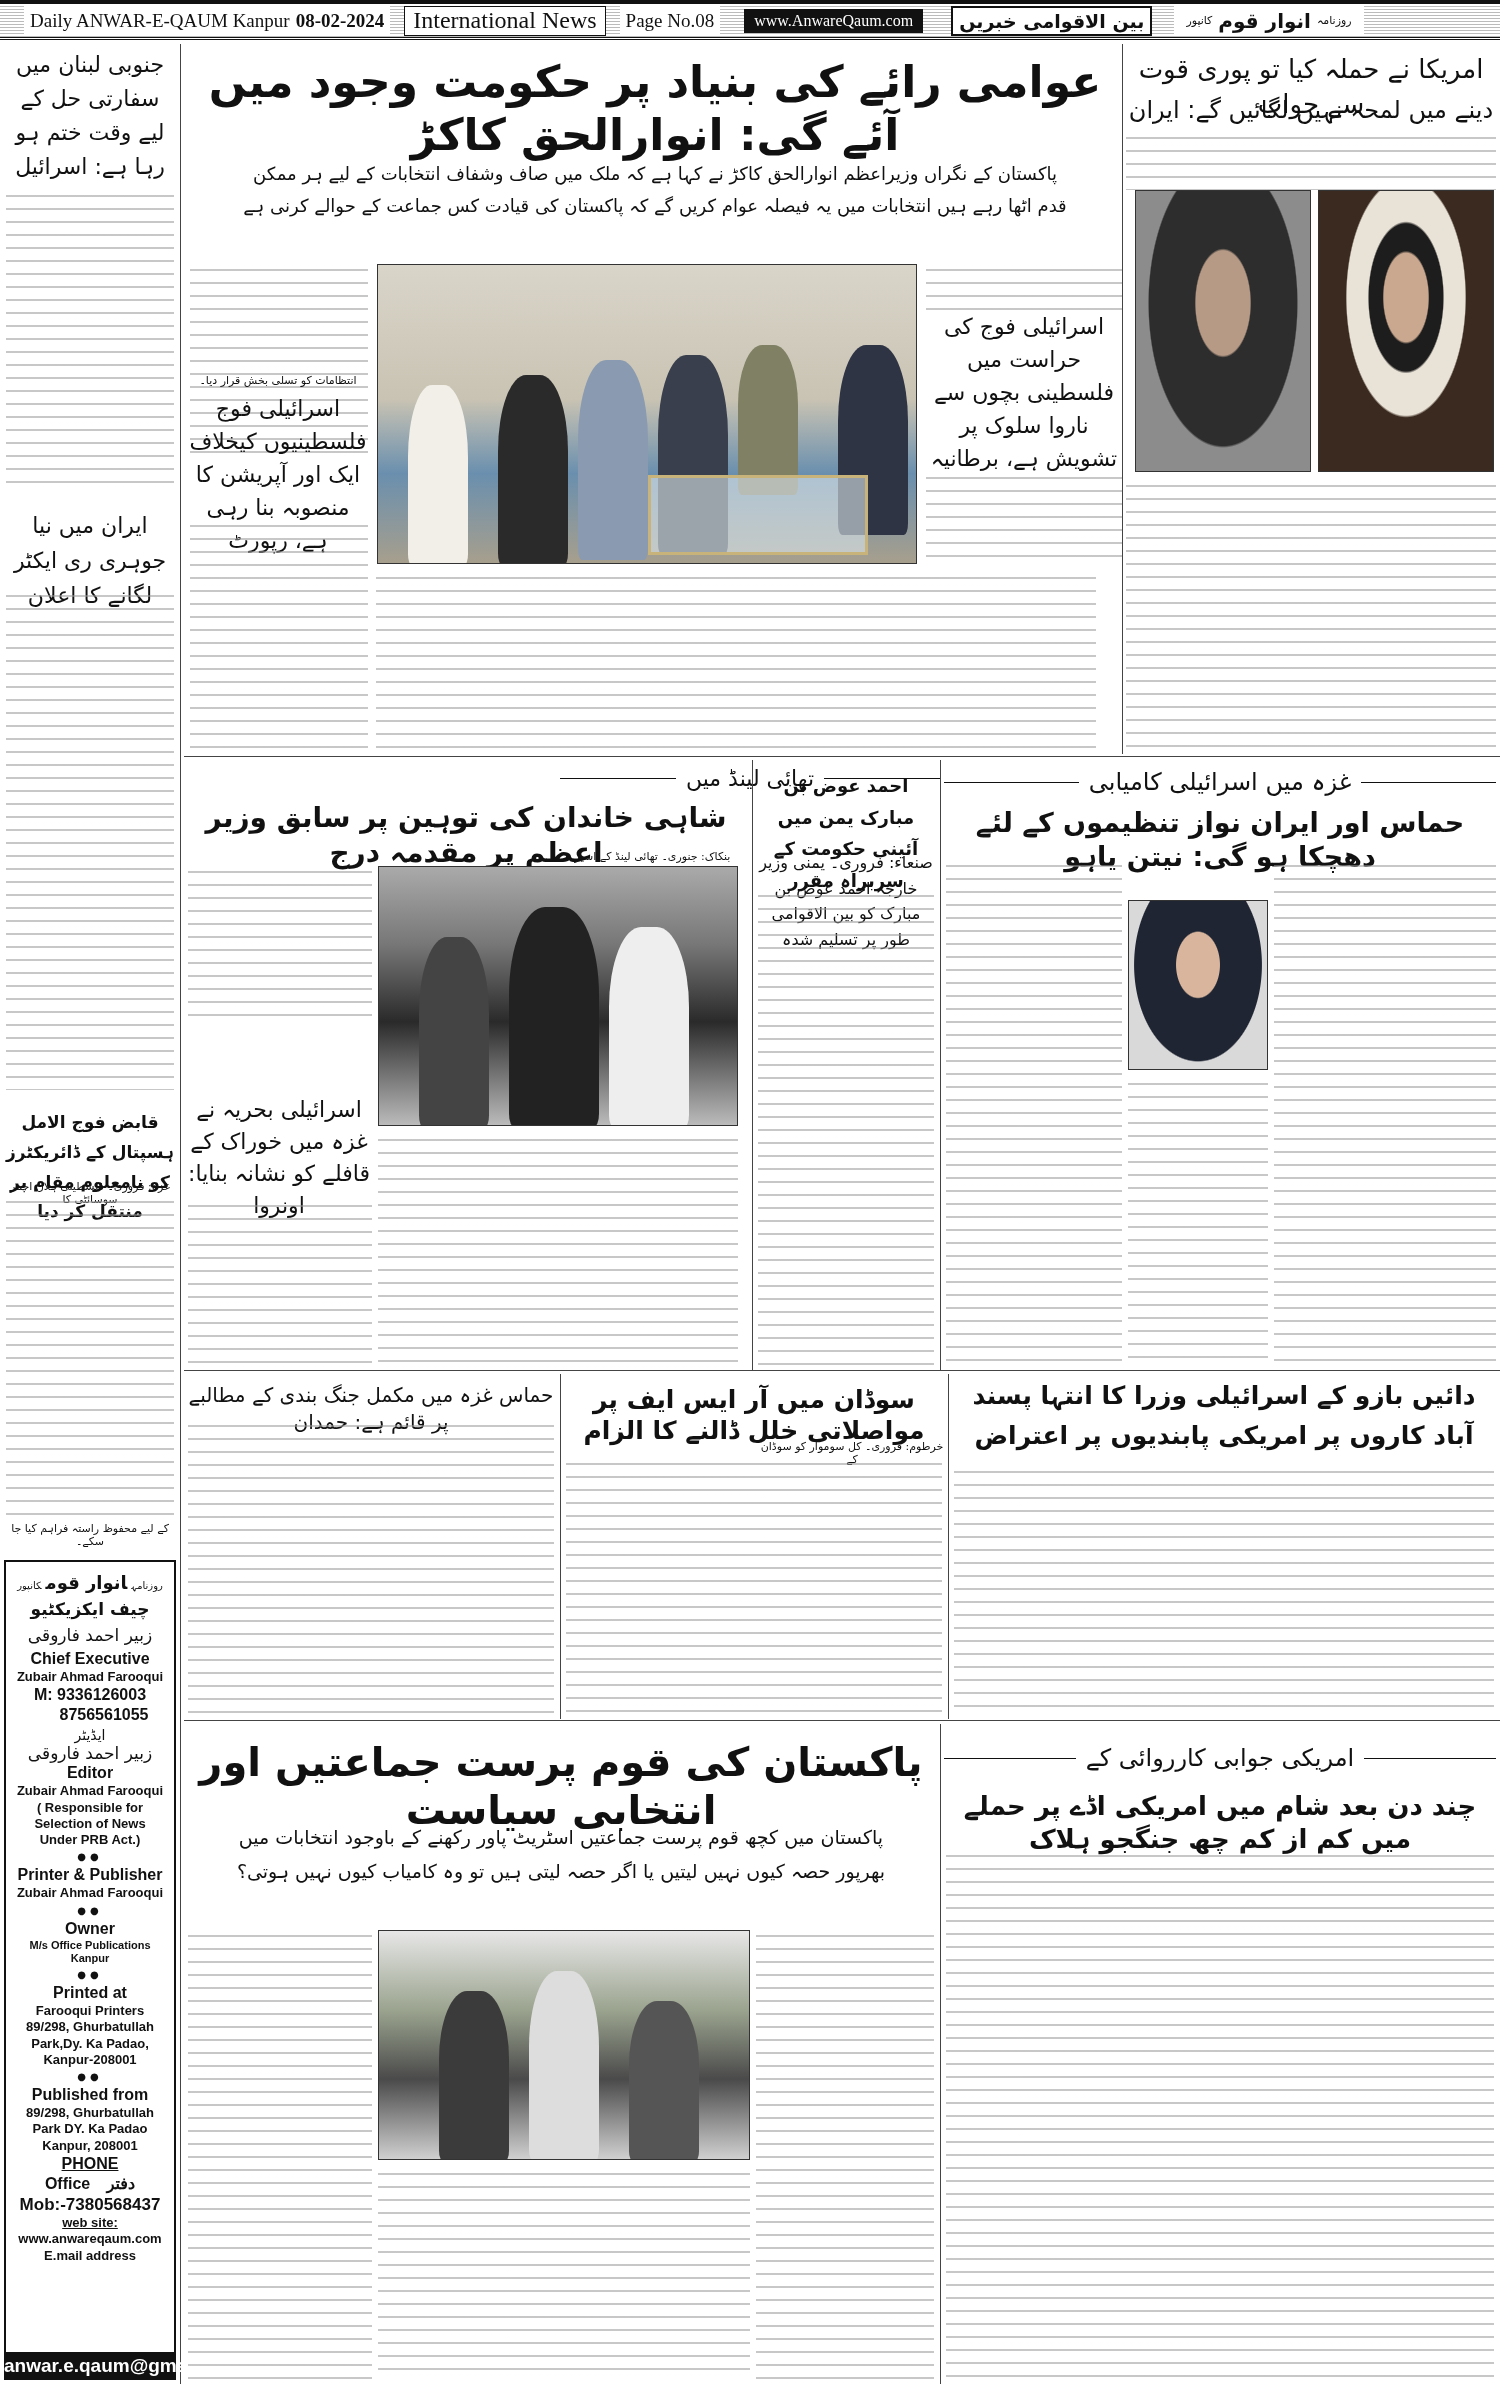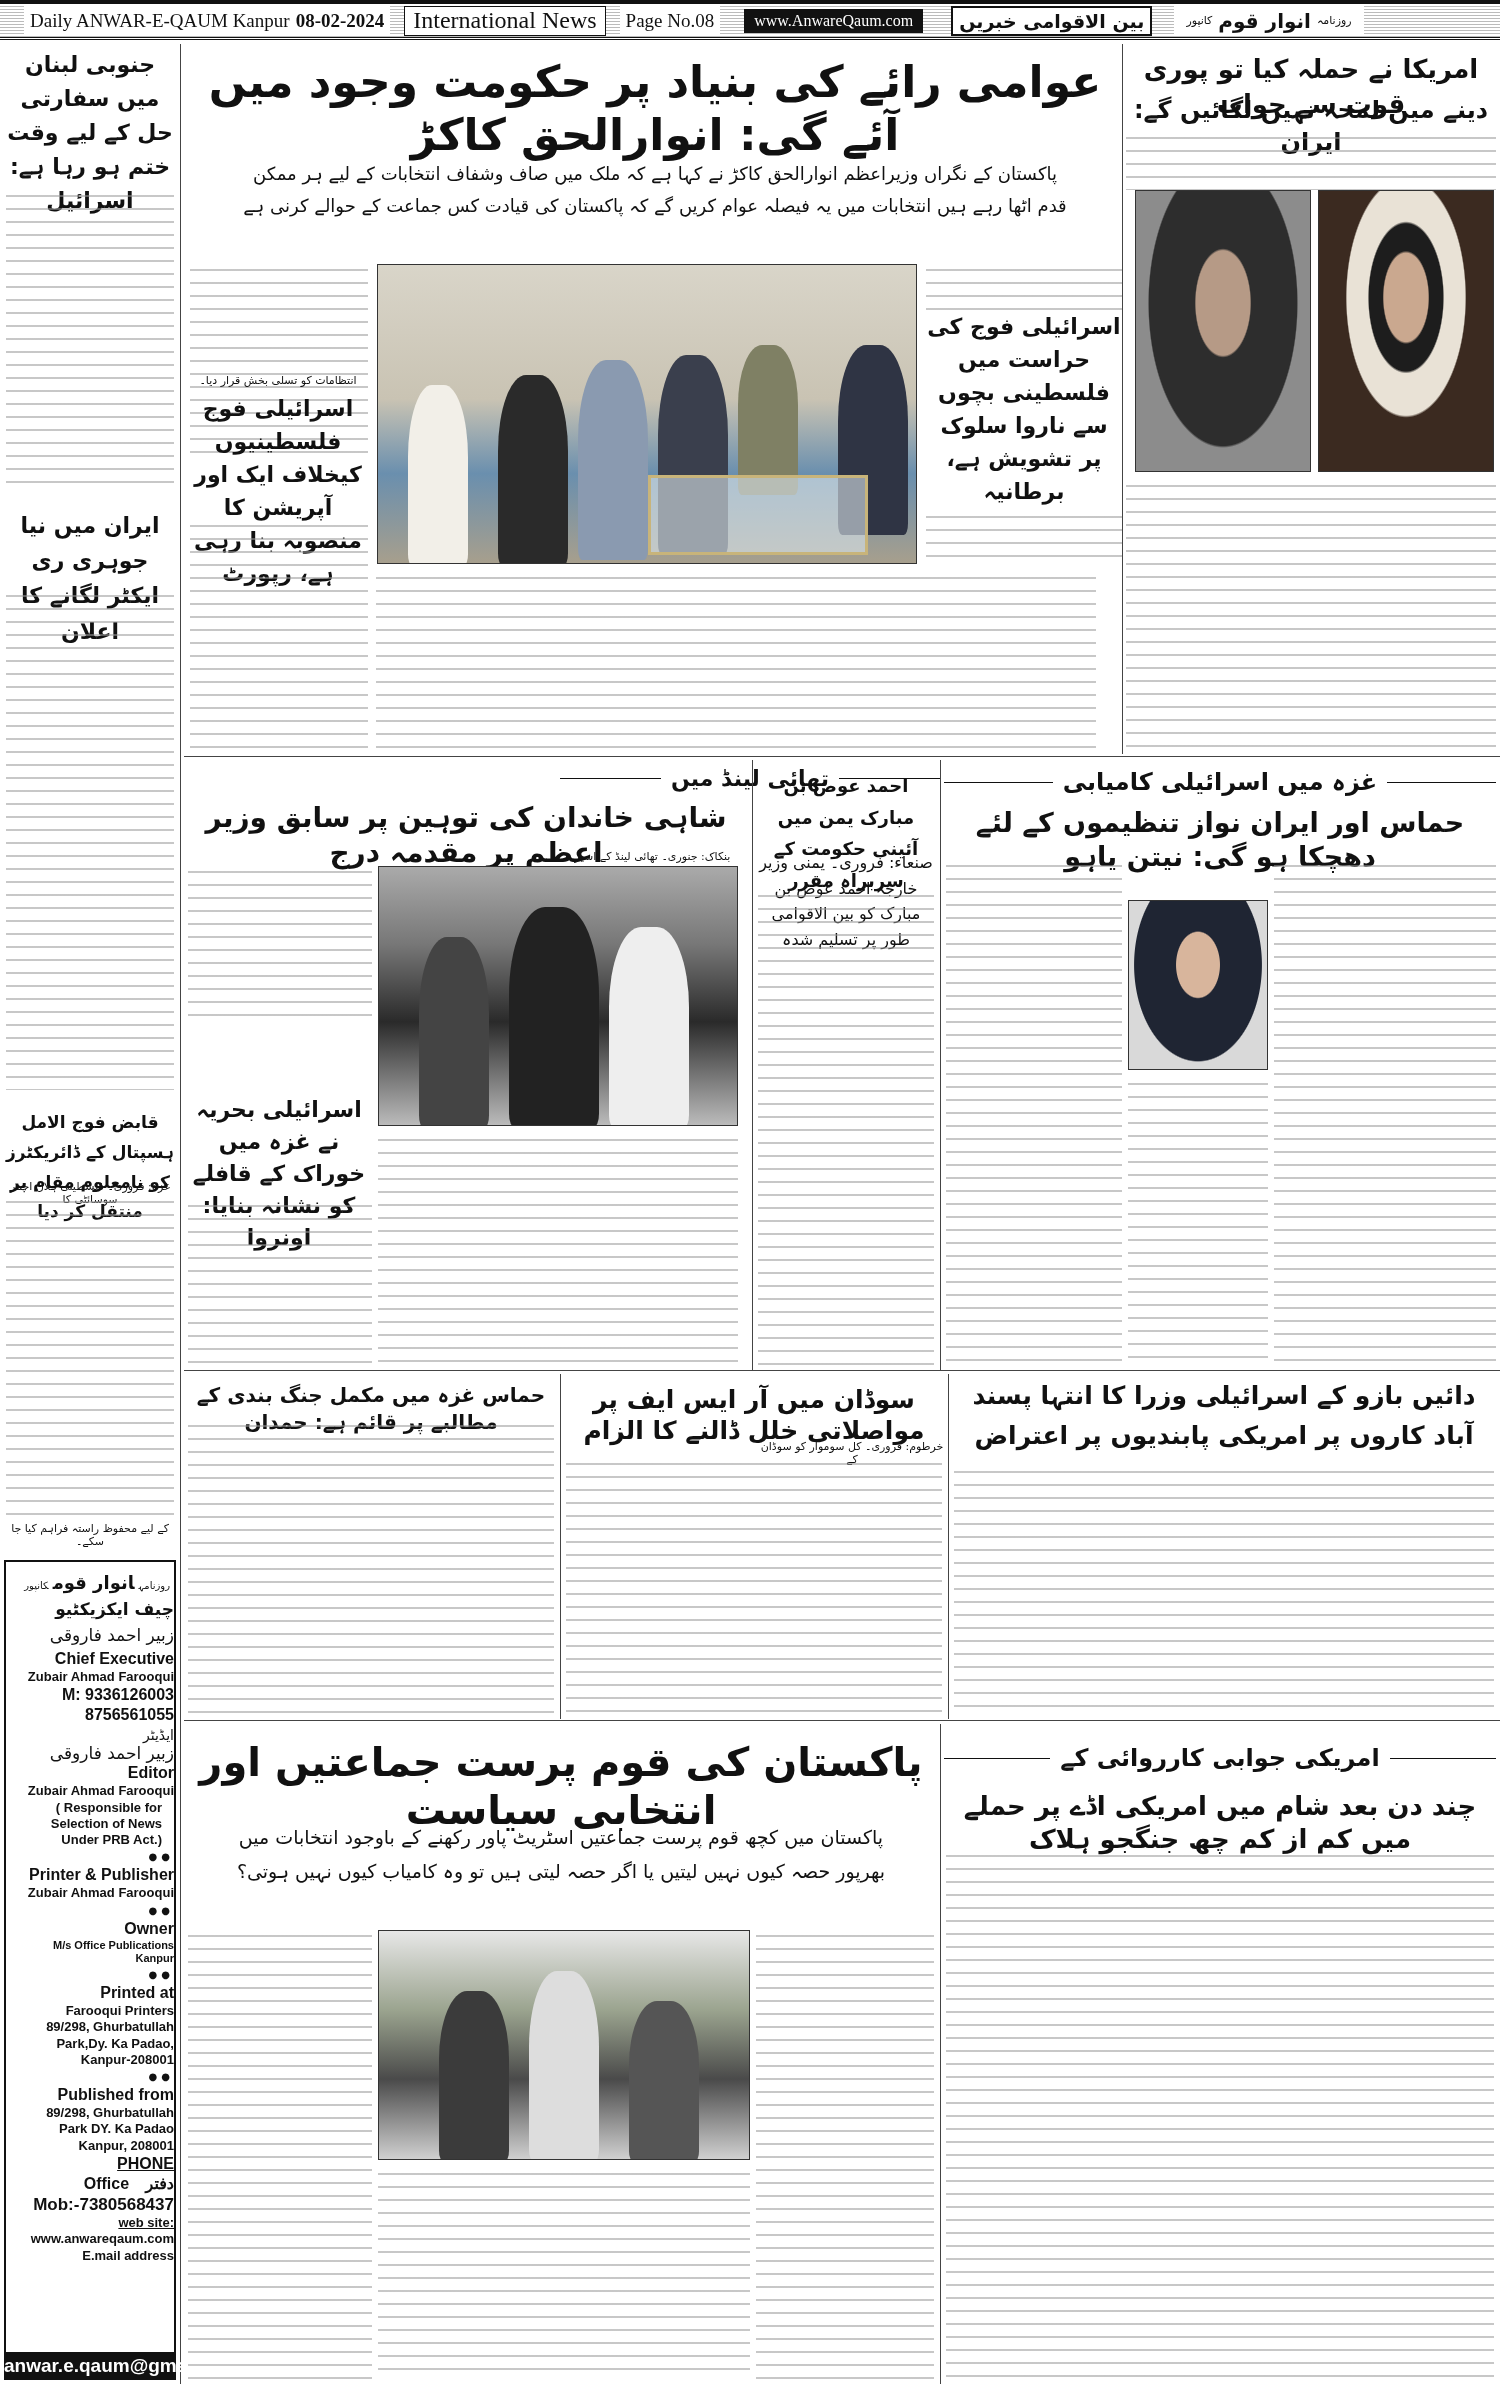--- a/index.html
+++ b/index.html
@@ -15,41 +15,41 @@
   .mh-intl { font-family: "Liberation Serif", serif; font-size: 24px; border: 1px solid #111; margin-left: 14px; padding: 0 8px; }
   .mh-page { font-family: "Liberation Serif", serif; font-size: 19px; margin-left: 14px; }
   .mh-web { background: #111; color: #fff; font-family: "Liberation Serif", serif; font-size: 16px; margin-left: 24px; padding: 0 10px; height: 24px; }
   .mh-urdu-box { font-size: 19px; font-weight: 700; border: 2px solid #111; margin-left: 28px; direction: rtl; }
   .mh-urdu-brand { font-size: 20px; font-weight: 700; margin-left: 24px; direction: rtl; }
   .mh-small { font-size: 11px; margin: 0 6px; direction: rtl; }
 
   .urdu { direction: rtl; text-align: center; font-family: "DejaVu Sans", sans-serif; }
   .hl-xl { font-size: 44px; font-weight: 700; line-height: 1.2; }
   .hl-l { font-size: 30px; font-weight: 700; line-height: 1.25; }
-  .hl-m { font-size: 22px; font-weight: 700; line-height: 1.35; text-align: center; }
+  .hl-m { font-size: 22px; font-weight: 400; line-height: 1.35; text-align: center; }
   .hl-s { font-size: 17px; font-weight: 700; line-height: 1.35; }
   .sub { font-size: 18px; line-height: 1.6; }
   .kicker { display: flex; align-items: center; gap: 10px; }
   .kicker::before, .kicker::after { content: ""; flex: 1; height: 1px; background: #111; }
 
   .col-text { position: absolute; background:
       repeating-linear-gradient(to bottom, transparent 0 5px, #9a9a9a 5px 7px, transparent 7px 13px); opacity: .55; }
   .vrule { position: absolute; width: 1px; background: #444; }
   .hrule { position: absolute; height: 1px; background: #444; }
 
   .photo { position: absolute; overflow: hidden; border: 1px solid #333; }
   .ph-meeting { background: linear-gradient(180deg, #d9d5c9 0%, #c9c3b3 45%, #6a8fae 70%, #a79f8d 100%); }
   .ph-person { background: radial-gradient(ellipse at 50% 40%, #b69a86 0 22%, #2d2d2d 23% 60%, #8c8c8c 61%); }
   .ph-khamenei { background: radial-gradient(ellipse at 50% 38%, #caa88f 0 18%, #1d1d1d 19% 30%, #e9e2d6 31% 48%, #3b2a20 49%); }
   .ph-netan { background: radial-gradient(ellipse at 50% 38%, #d8b59c 0 22%, #1f2533 23% 65%, #d9d9d9 66%); }
   .ph-thai { background: linear-gradient(180deg, #aaa 0%, #777 30%, #2a2a2a 60%, #bbb 100%); }
   .ph-pak { background: linear-gradient(180deg, #e7e7e7 0%, #9aa38e 35%, #4a4a4a 65%, #d0d0d0 100%); }
   .fig { position: absolute; border-radius: 40% 40% 6% 6%; background: #2a2a2a; }
 
-  .sidebar-box { position: absolute; left: 4px; top: 1560px; width: 172px; height: 820px; border: 2px solid #111; text-align: right; }
+  .sidebar-box { position: absolute; left: 4px; top: 1560px; width: 172px; height: 820px; border: 2px solid #111; text-align: center; }
   .sb-brand { direction: rtl; font-size: 18px; font-weight: 700; margin-top: 10px; }
   .sb-brand small { font-size: 10px; font-weight: 400; margin: 0 4px; }
   .sb-urdu { direction: rtl; font-size: 17px; margin-top: 6px; }
   .sb-en { font-family: "Liberation Sans", sans-serif; font-weight: 700; font-size: 13px; line-height: 1.25; }
   .sb-en.big { font-size: 16px; }
   .sb-dots { font-size: 10px; letter-spacing: 4px; margin: 3px 0; }
   .sb-u { text-decoration: underline; }
   .sb-email { position: absolute; left: -2px; bottom: -2px; width: 172px; background: #111; color: #fff; font-family: "Liberation Sans", sans-serif; font-weight: 700; font-size: 19px; padding: 3px 0; }
 </style>
 </head>

